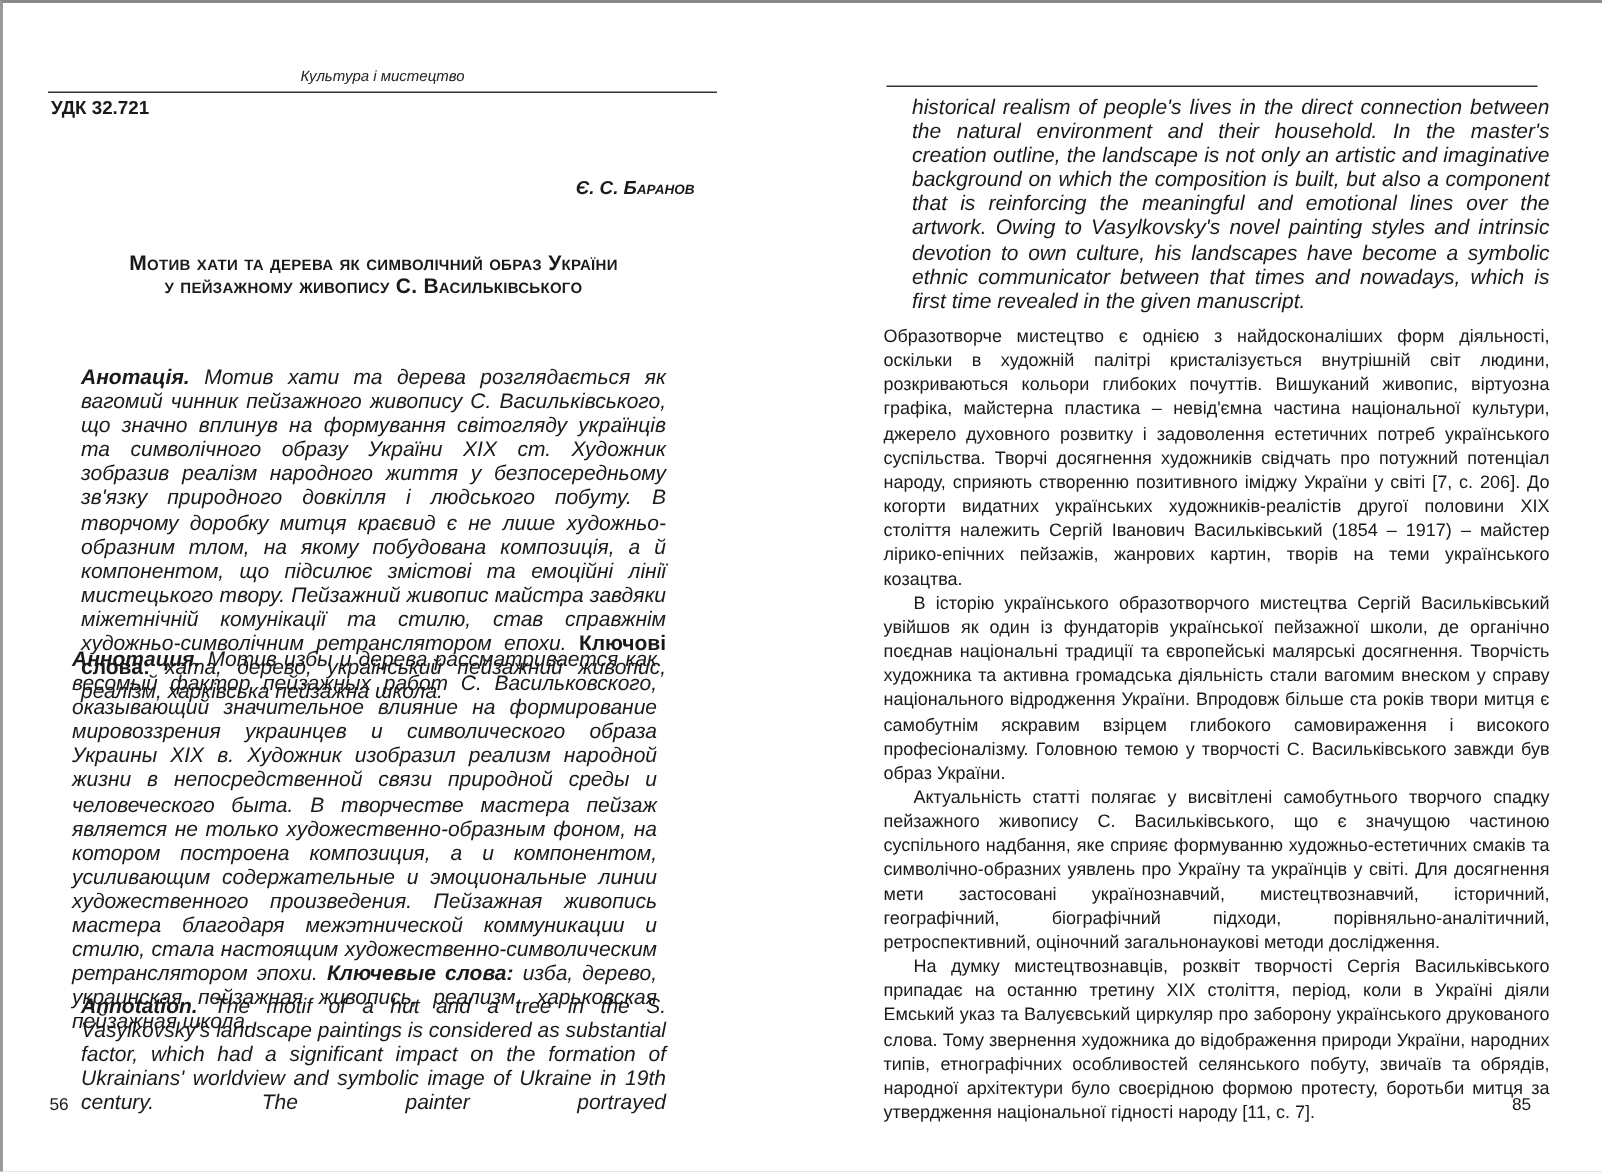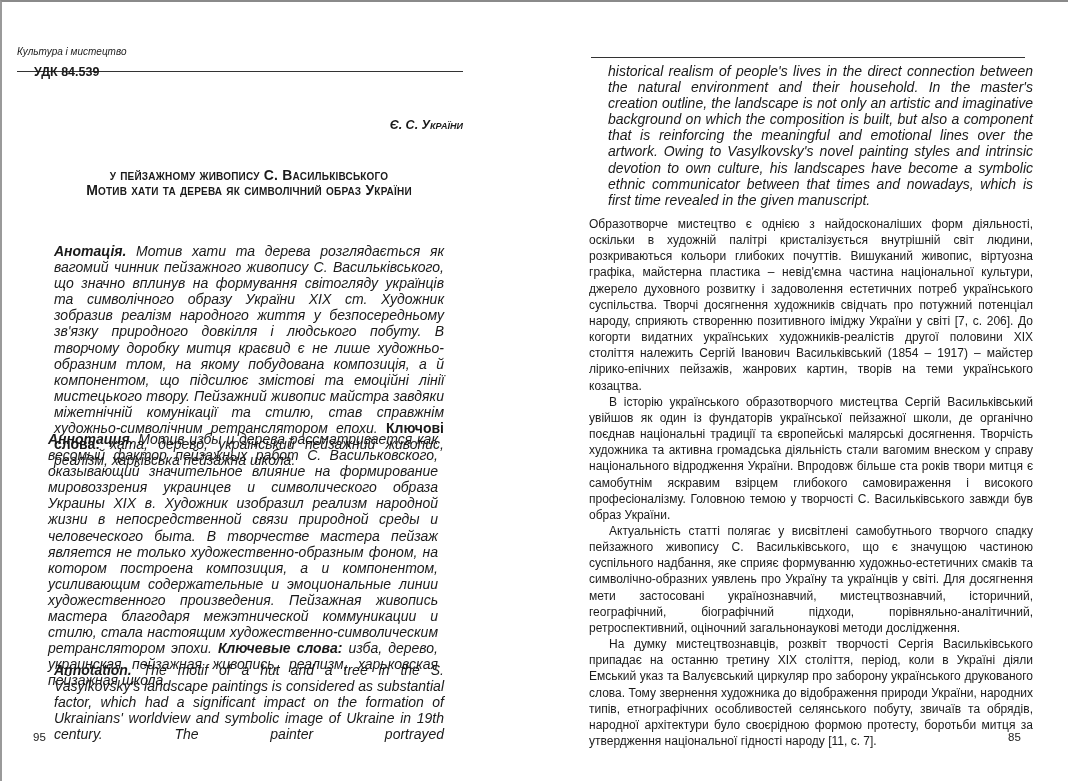--- a/index.html
+++ b/index.html
@@ -9,22 +9,22 @@
   }
   .frame {
     position:absolute; left:0; top:0; width:1066px; height:779px;
     border:1px solid #9a9a9a; border-top:2px solid #8a8a8a; border-left:2px solid #9a9a9a;
   }
   .page { position:absolute; top:0; height:781px; }
   .page.left { left:0; width:534px; }
   .page.right { left:534px; width:534px; }
 
   .running-head {
-    position:absolute; left:17px; top:46px; width:446px; text-align:left;
-    font-style:italic; font-size:10px; color:#222; padding-bottom:14px;
+    position:absolute; left:32px; top:46px; width:446px; text-align:center;
+    font-style:italic; font-size:10px; color:#222; padding-bottom:4px;
     border-bottom:1.5px solid #333;
   }
   .right .top-rule { position:absolute; left:57px; top:57px; width:434px; border-top:1.5px solid #333; }
 
   .udk { position:absolute; left:34px; top:65px; font-weight:bold; font-size:12.5px; }
   .author { position:absolute; left:34px; top:118px; width:429px; text-align:right;
     font-weight:bold; font-style:italic; font-size:12.5px; }
   .author .sc { font-variant:small-caps; }
   .title { position:absolute; left:34px; top:168px; width:430px; text-align:center;
     font-weight:bold; font-size:14px; line-height:15px; font-variant:small-caps; letter-spacing:0.2px; }
@@ -47,40 +47,40 @@
   .pnum.left-num { left:33px; }
   .pnum.right-num { left:474px;text-align:right; }
 </style>
 </head>
 <body>
 
 <div class="frame"></div>
 
 <div class="page left">
   <div class="running-head">Культура і мистецтво</div>
-  <div class="udk">УДК 84.539</div>
-  <div class="author"><span class="sc">Є. С. України</span></div>
+  <div class="udk">УДК 32.721</div>
+  <div class="author"><span class="sc">Є. С. Баранов</span></div>
   <div class="title">
+    <div>Мотив хати та дерева як символічний образ України</div>
     <div>у пейзажному живопису С. Васильківського</div>
-    <div>Мотив хати та дерева як символічний образ України</div>
   </div>
 
   <div class="block abs-uk it">
     <span class="b">Анотація.</span><span> Мотив хати та дерева розглядається як вагомий чинник пейзажного живопису С. Васильківського, що значно вплинув на формування світогляду українців та символічного образу України XIX ст. Художник зобразив реалізм народного життя у безпосередньому зв'язку природного довкілля і людського побуту. В творчому доробку митця краєвид є не лише художньо-образним тлом, на якому побудована композиція, а й компонентом, що підсилює змістові та емоційні лінії мистецького твору. Пейзажний живопис майстра завдяки міжетнічній комунікації та стилю, став справжнім художньо-символічним ретранслятором епохи. </span><span class="bk">Ключові слова:</span><span> хата, дерево, український пейзажний живопис, реалізм, харківська пейзажна школа.</span>
   </div>
 
   <div class="block abs-ru it">
     <span class="b">Аннотация.</span><span> Мотив избы и дерева рассматривается как весомый фактор пейзажных работ С. Васильковского, оказывающий значительное влияние на формирование мировоззрения украинцев и символического образа Украины XIX в. Художник изобразил реализм народной жизни в непосредственной связи природной среды и человеческого быта. В творчестве мастера пейзаж является не только художественно-образным фоном, на котором построена композиция, а и компонентом, усиливающим содержательные и эмоциональные линии художественного произведения. Пейзажная живопись мастера благодаря межэтнической коммуникации и стилю, стала настоящим художественно-символическим ретранслятором эпохи. </span><span class="b">Ключевые слова:</span><span> изба, дерево, украинская пейзажная живопись, реализм, харьковская пейзажная школа.</span>
   </div>
 
   <div class="block abs-en it" style="text-align-last:justify;">
     <span class="b">Annotation.</span><span> The motif of a hut and a tree in the S. Vasylkovsky's landscape paintings is considered as substantial factor, which had a significant impact on the formation of Ukrainians' worldview and symbolic image of Ukraine in 19th century. The painter portrayed</span>
   </div>
 
-  <div class="pnum left-num">95</div>
+  <div class="pnum left-num">56</div>
 </div>
 
 <div class="page right">
   <div class="top-rule"></div>
   <div class="block abs-en-cont it">historical realism of people's lives in the direct connection between the natural environment and their household. In the master's creation outline, the landscape is not only an artistic and imaginative background on which the composition is built, but also a component that is reinforcing the meaningful and emotional lines over the artwork. Owing to Vasylkovsky's novel painting styles and intrinsic devotion to own culture, his landscapes have become a symbolic ethnic communicator between that times and nowadays, which is first time revealed in the given manuscript.</div>
 
   <div class="block body-text">
     <p>Образотворче мистецтво є однією з найдосконаліших форм діяльності, оскільки в художній палітрі кристалізується внутрішній світ людини, розкриваються кольори глибоких почуттів. Вишуканий живопис, віртуозна графіка, майстерна пластика – невід'ємна частина національної культури, джерело духовного розвитку і задоволення естетичних потреб українського суспільства. Творчі досягнення художників свідчать про потужний потенціал народу, сприяють створенню позитивного іміджу України у світі [7, с. 206]. До когорти видатних українських художників-реалістів другої половини XIX століття належить Сергій Іванович Васильківський (1854 – 1917) – майстер лірико-епічних пейзажів, жанрових картин, творів на теми українського козацтва.</p>
     <p class="indent">В історію українського образотворчого мистецтва Сергій Васильківський увійшов як один із фундаторів української пейзажної школи, де органічно поєднав національні традиції та європейські малярські досягнення. Творчість художника та активна громадська діяльність стали вагомим внеском у справу національного відродження України. Впродовж більше ста років твори митця є самобутнім яскравим взірцем глибокого самовираження і високого професіоналізму. Головною темою у творчості С. Васильківського завжди був образ України.</p>
     <p class="indent">Актуальність статті полягає у висвітлені самобутнього творчого спадку пейзажного живопису С. Васильківського, що є значущою частиною суспільного надбання, яке сприяє формуванню художньо-естетичних смаків та символічно-образних уявлень про Україну та українців у світі. Для досягнення мети застосовані українознавчий, мистецтвознавчий, історичний, географічний, біографічний підходи, порівняльно-аналітичний, ретроспективний, оціночний загальнонаукові методи дослідження.</p>

